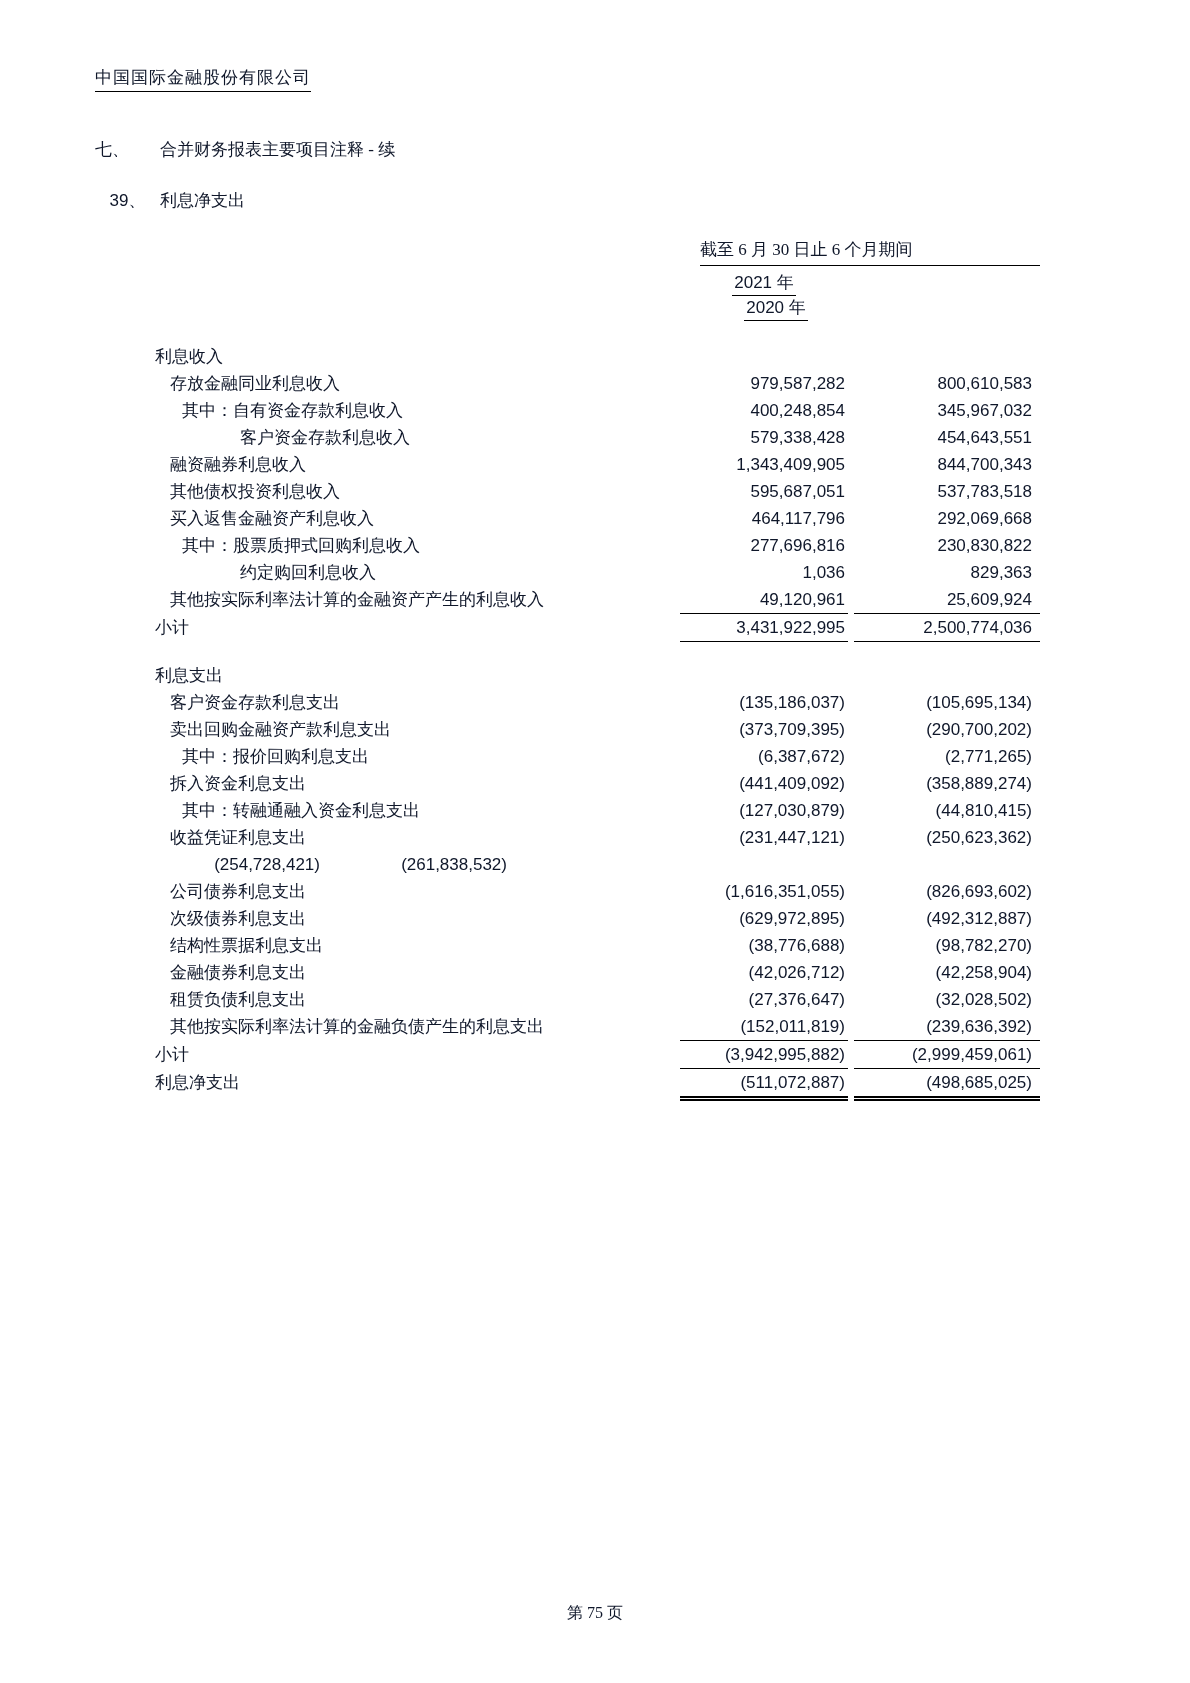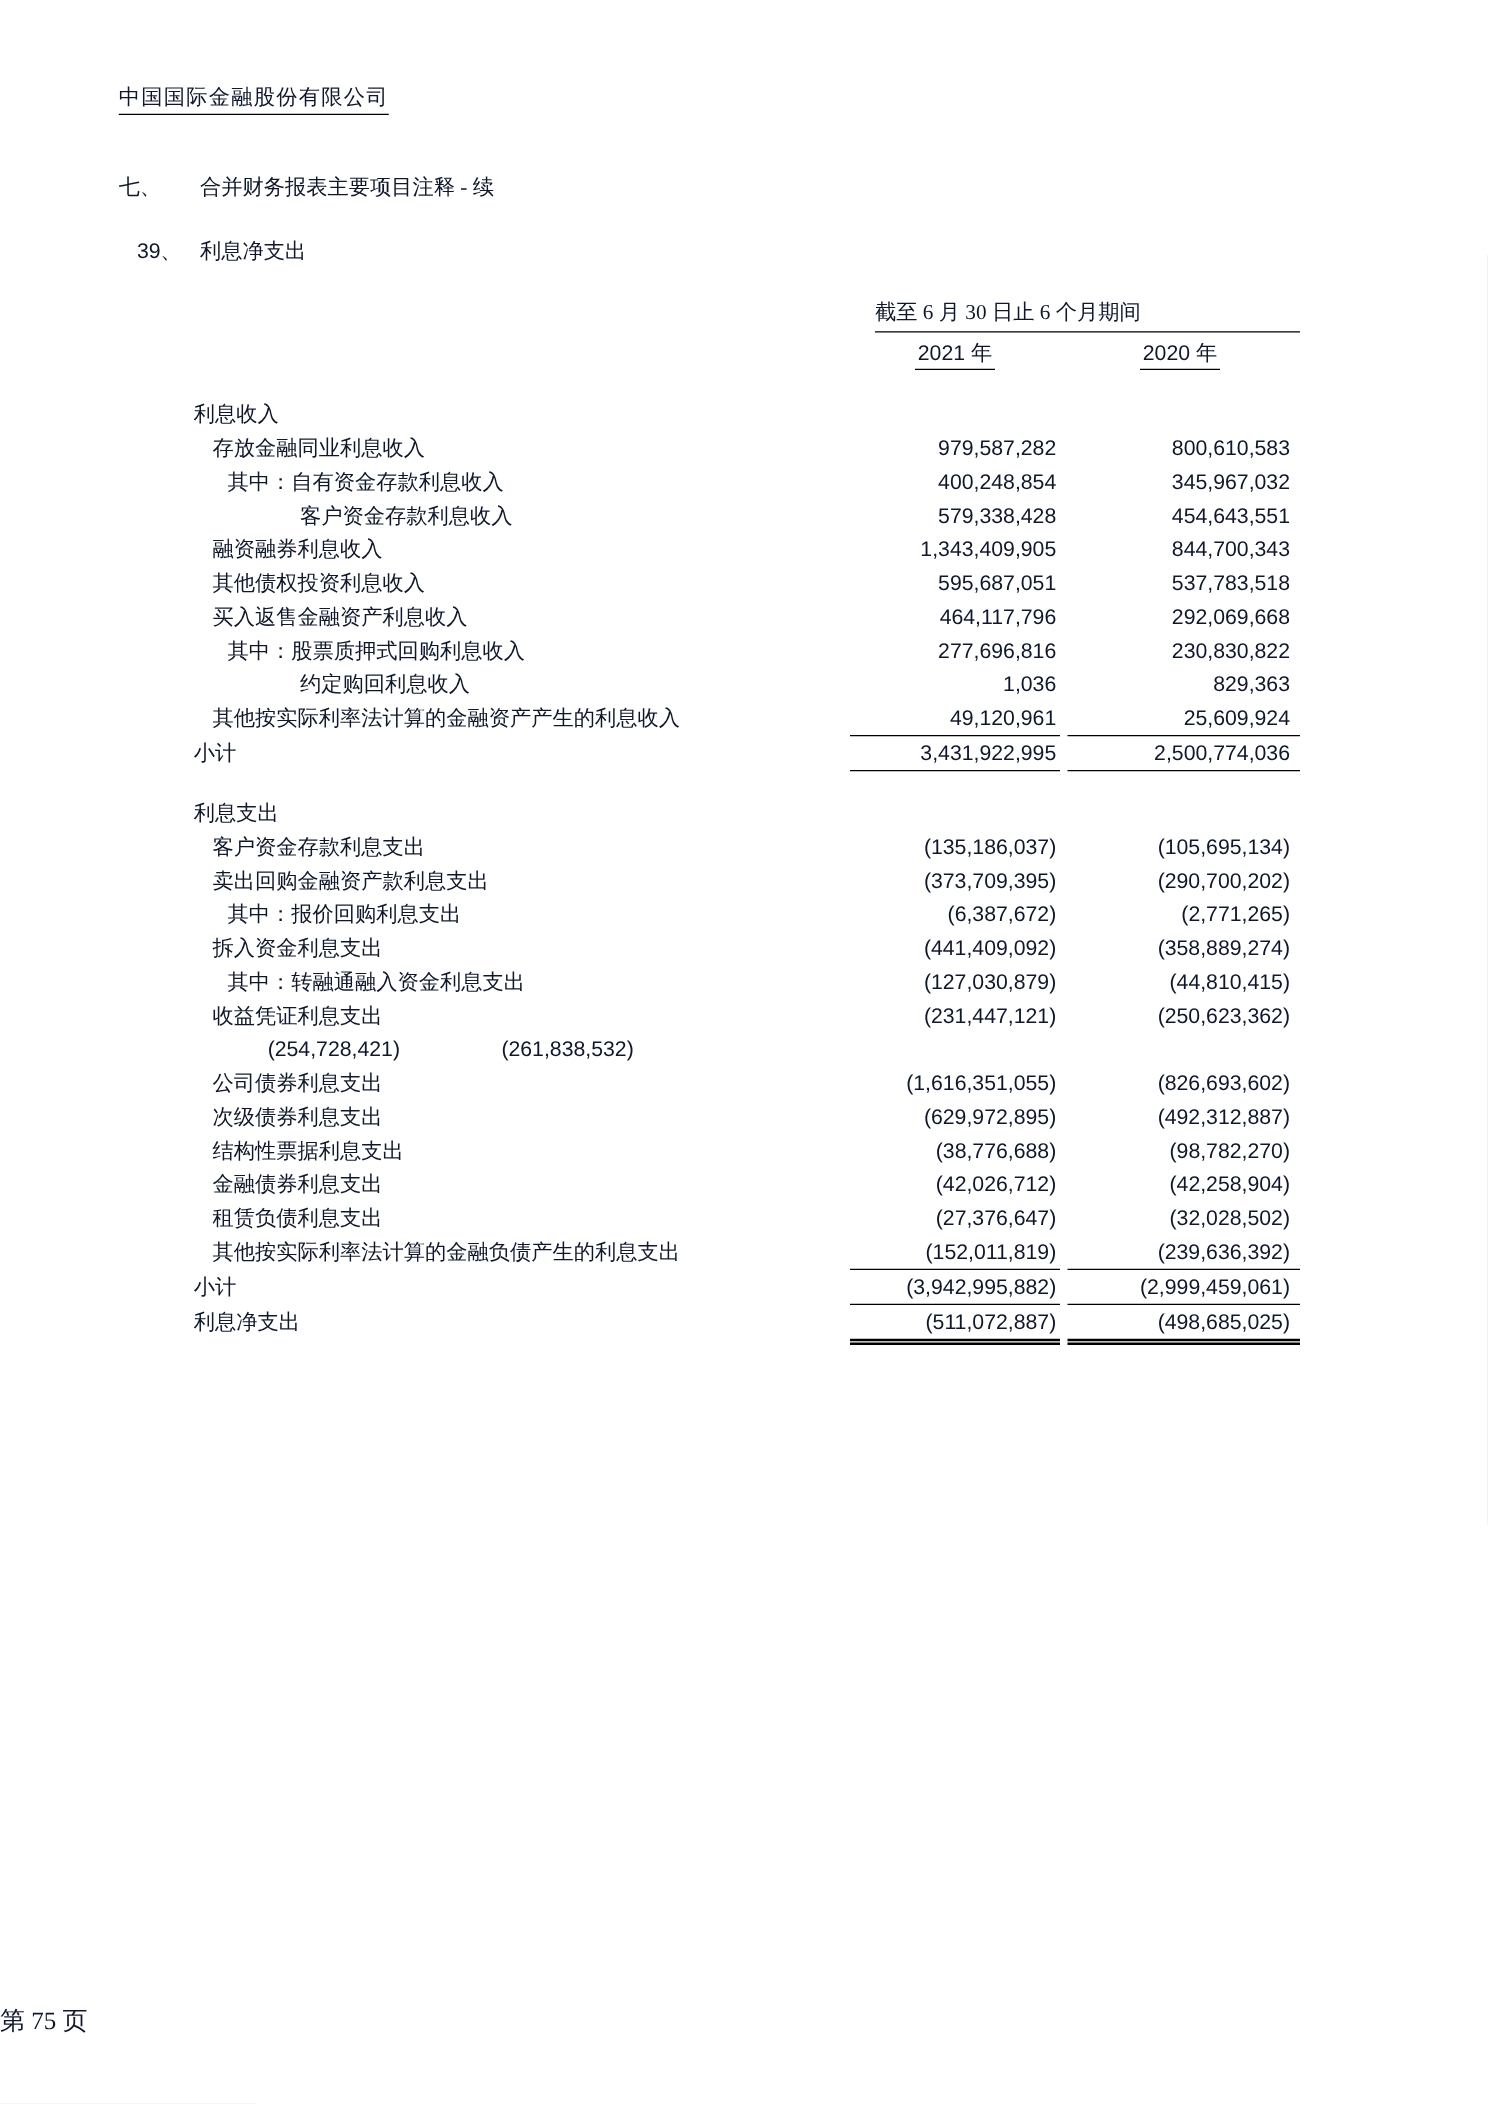--- a/index.html
+++ b/index.html
@@ -24,21 +24,21 @@
   .note-no { width:65px; font-family:"Liberation Sans", sans-serif;text-align:center; }
 
   
   .fin-table { margin-left:60px; width:885px; margin-top:26px; }
   .period-head {
     margin-left:545px; width:340px;
     text-align:left;
     border-bottom:1.5px solid #000;
     padding-bottom:4px;
   }
-  .years-row { display:flex; margin-left:525px; width:360px; margin-top:5px; }
+  .years-row { display:flex; margin-left:525px; width:360px; margin-top:5px;flex-direction:column; }
   .year-cell { width:168px; text-align:center; }
   .year-cell.c2 { width:192px; }
   .year-label { display:inline-block; border-bottom:1.2px solid #000; font-family:"Liberation Sans", sans-serif; padding:0 2px 1px 2px; }
 
   .tbody { margin-top:22px; }
   .row { display:flex; line-height:27px; }
   .row.spacer { height:20px; }
   .cell.label { flex:1; }
   .cell.num {
     width:168px; text-align:right;
@@ -49,21 +49,21 @@
   .ind0 { padding-left:0; }
   .ind1 { padding-left:15px; }
   .ind2 { padding-left:27px; }
   .ind3 { padding-left:85px; }
   .row.item-rule .cell.num { border-bottom:1.5px solid #000; }
   .row.subtotal .cell.num { border-bottom:1.5px solid #000;text-align:right; }
   .row.net .cell.num { border-bottom:5px double #000; }
 
   .footer {
     position:absolute; left:0; top:1603px; width:100%;
-    text-align:left; font-size:20px;
+    text-align:center; font-size:16px;
   }
 </style>
 </head>
 <body>
 
 <div class="page">
   <div class="content">
 
     <span class="company">中国国际金融股份有限公司</span>
 

